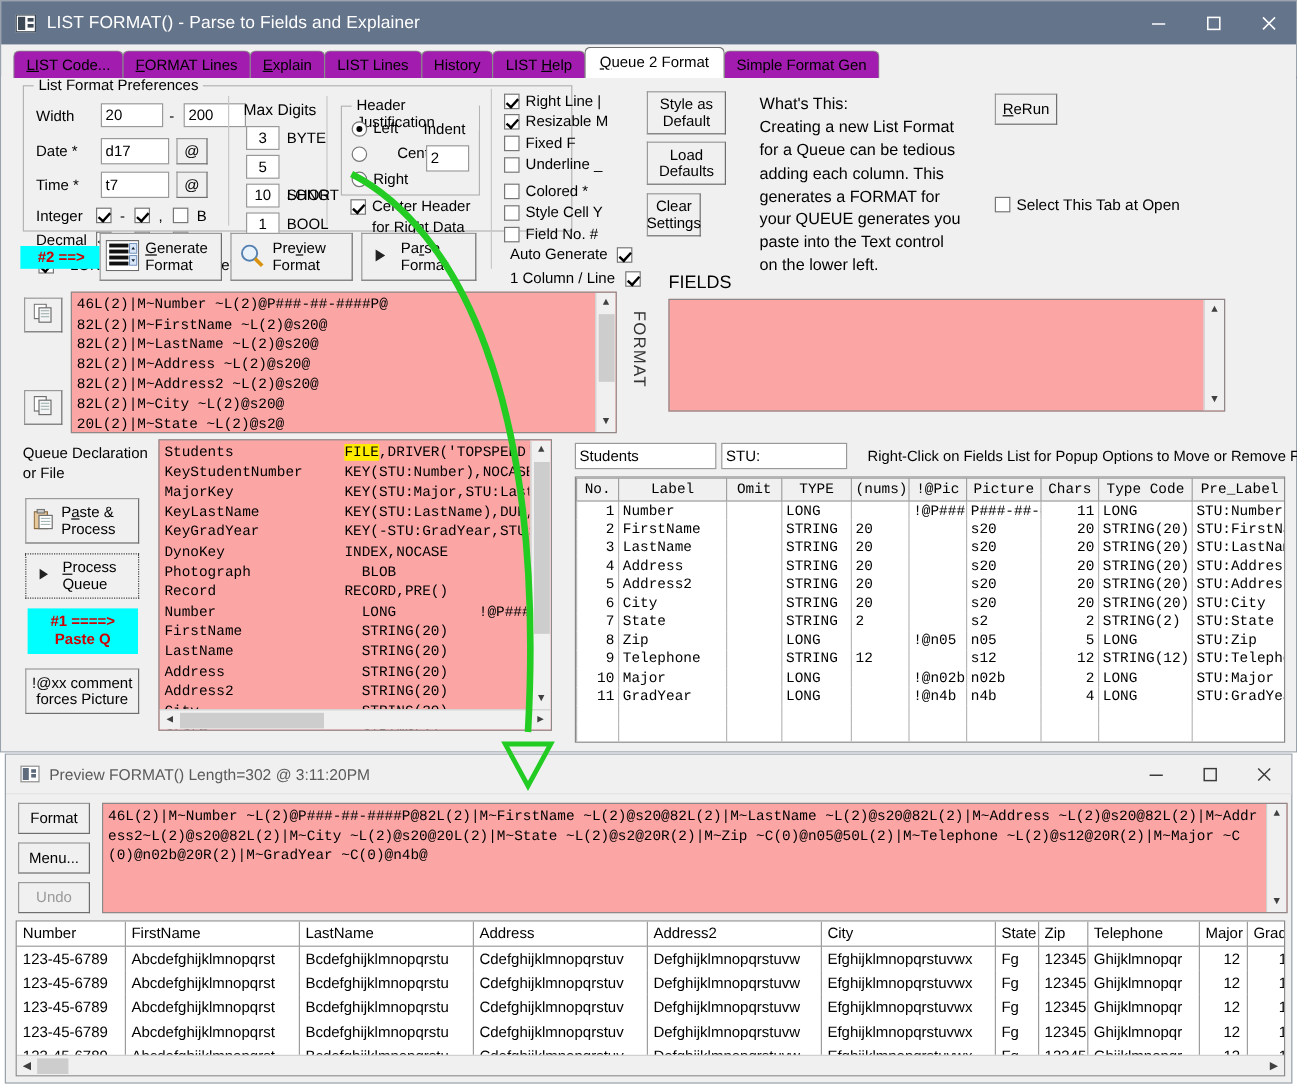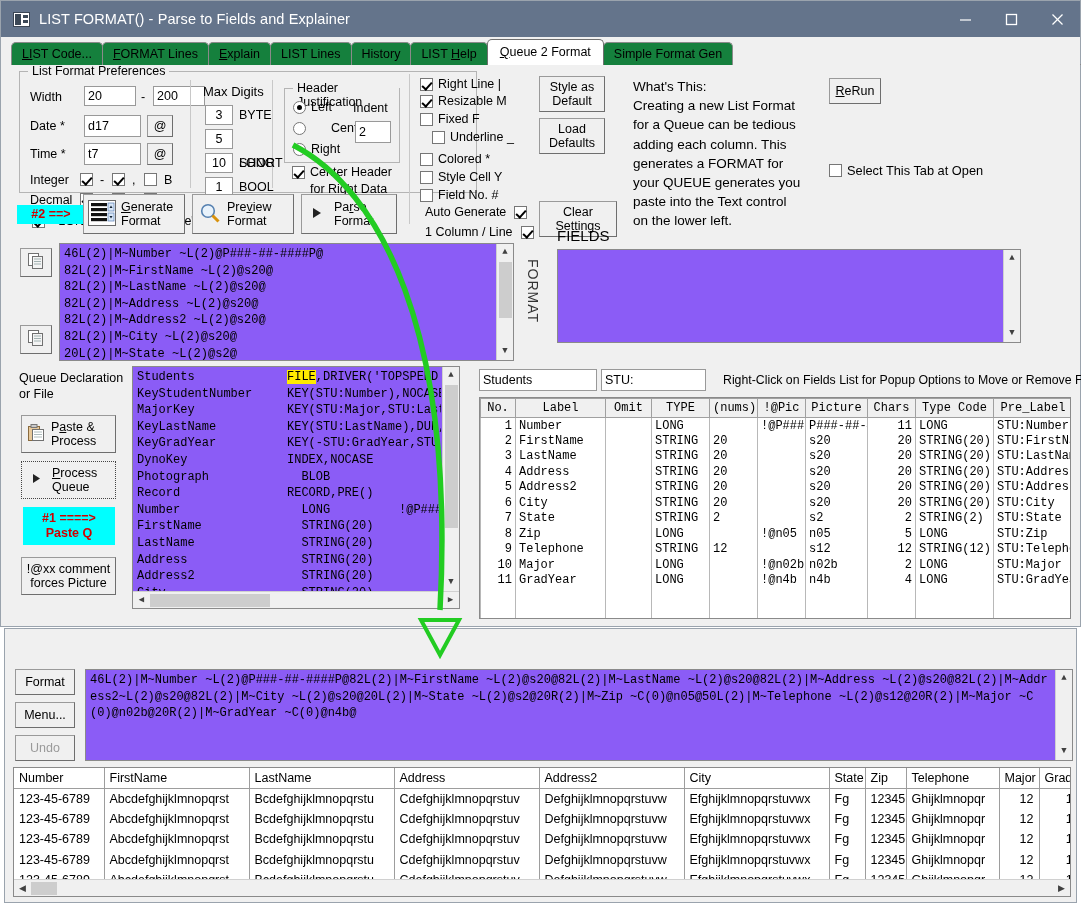--- a/index.html
+++ b/index.html
@@ -46,21 +46,21 @@
   }
   .win-btn svg { display: block; }
 
   
   .tabstrip {
     position: relative; height: 26px; margin: 2px 0 0 10px;
     display: flex; align-items: flex-end;
   }
   .tab {
     height: 23px; padding: 0 10px; line-height: 22px;
-    background: #15803d; border: 1px solid #8a8a8a;
+    background: #a21caf; border: 1px solid #8a8a8a;
     border-bottom: none; border-radius: 5px 5px 0 0;
     font-size: 12.5px; margin-right: -1px; white-space: nowrap;
     position: relative; z-index: 1;
   }
   .tab.active {
     background: #ffffff; height: 26px; line-height: 25px;
     border-color: #6f6f6f; z-index: 5; font-size: 12.5px;
     padding: 0 12px;
   }
   .tab u { text-decoration: underline; }
@@ -115,21 +115,21 @@
     width: 13px; height: 13px; border: 1px solid #767676; background: #fff;
     border-radius: 50%; margin-right: 5px; flex: none; position: relative;
   }
   .rdbox.on::after {
     content: ""; position: absolute; left: 3px; top: 3px; width: 5px; height: 5px;
     border-radius: 50%; background: #000;
   }
 
   
   .ta {
-    position: absolute; background: #8b5cf6; border: 1px solid #8a8a8a;
+    position: absolute; background: #fca5a5; border: 1px solid #8a8a8a;
     font-family: "Liberation Mono", monospace; font-size: 12px;
     line-height: 16.6px; color: #000; overflow: hidden;
     white-space: pre; padding: 2px 3px;
   }
   .ta-sb {
     position: absolute; right: 0; top: 0; width: 17px; bottom: 0;
     background: #f0f0f0; border-left: 1px solid #d0d0d0;
     display: flex; flex-direction: column; align-items: center;
   }
   .sb-arrow { width: 17px; height: 17px; display:flex; align-items:center; justify-content:center; font-size: 9px; color:#404040; }
@@ -346,21 +346,21 @@
           <span>Right Line |</span>
         </div>
         <div class="cb" style="left:400px; top:22px;text-align:center;">
           <span class="cbbox on"></span>
           <span>Resizable M</span>
         </div>
         <div class="cb" style="left:400px; top:40px;">
           <span class="cbbox"></span>
           <span>Fixed F</span>
         </div>
-        <div class="cb" style="left:412px; top:58px;">
+        <div class="cb" style="left:400px; top:58px;">
           <span class="cbbox"></span>
           <span>Underline _</span>
         </div>
         <div class="cb" style="left:400px; top:80px;">
           <span class="cbbox"></span>
           <span>Colored *</span>
         </div>
         <div class="cb" style="left:400px; top:98px;">
           <span class="cbbox"></span>
           <span>Style Cell Y</span>
@@ -372,21 +372,21 @@
       </div>
 
       <div class="btn" style="left:538px; top:13px; width:66px; height:36px; flex-direction:column;">
         <span>Style as</span>
         <span>Default</span>
       </div>
       <div class="btn" style="left:538px; top:55px; width:66px; height:36px; flex-direction:column;">
         <span>Load</span>
         <span>Defaults</span>
       </div>
-      <div class="btn" style="left:538px; top:98px; width:78px; height:36px; flex-direction:column;margin-top:40px;">
+      <div class="btn" style="left:538px; top:98px; width:45px; height:36px; flex-direction:column;">
         <span>Clear</span>
         <span>Settings</span>
       </div>
 
       <div style="position:absolute; left:632px; top:14px; width:200px; font-size:13.5px; line-height:19.2px;">
         <div>What's This:</div>
         <div>Creating a new List Format</div>
         <div>for a Queue can be tedious</div>
         <div>adding each column. This</div>
         <div>generates a FORMAT for</div>
@@ -758,20 +758,42 @@
                 <td>&nbsp;</td>
                 <td>&nbsp;</td>
               </tr>
             </tbody>
         </table>
       </div>
     </div>
   </div>
 
   <div class="prev-window">
+    <div class="prev-title">
+      <span class="prev-icon"></span>
+      <span>Preview FORMAT() Length=302 @  3:11:20PM</span>
+      <div class="prev-win-btns">
+        <div class="prev-win-btn">
+          <svg width="13" height="13" viewBox="0 0 13 13">
+              <line x1="1" y1="7" x2="12" y2="7" stroke="#3a3a3a" stroke-width="1.2"></line>
+            </svg>
+        </div>
+        <div class="prev-win-btn">
+          <svg width="13" height="13" viewBox="0 0 13 13">
+              <rect x="1.5" y="1.5" width="10" height="10" fill="none" stroke="#3a3a3a" stroke-width="1.2"></rect>
+            </svg>
+        </div>
+        <div class="prev-win-btn">
+          <svg width="13" height="13" viewBox="0 0 13 13">
+              <line x1="1.5" y1="1.5" x2="11.5" y2="11.5" stroke="#3a3a3a" stroke-width="1.2"></line>
+              <line x1="11.5" y1="1.5" x2="1.5" y2="11.5" stroke="#3a3a3a" stroke-width="1.2"></line>
+            </svg>
+        </div>
+      </div>
+    </div>
 
     <div class="btn" style="left:10px; top:40px; width:60px; height:26px;">Format</div>
     <div class="btn" style="left:10px; top:73px; width:60px; height:26px;">Menu...</div>
     <div class="btn" style="left:10px; top:106px; width:60px; height:26px; color:#9a9a9a;">Undo</div>
 
     <div class="ta" style="left:80px; top:40px; width:988px; height:92px;">
       <div style="position:absolute;left:4px;top:2px;right:20px;white-space:pre-wrap;word-break:break-all;line-height:16.6px;font-size:12px;"><span>46L(2)|M~Number ~L(2)@P###-##-####P@82L(2)|M~FirstName ~L(2)@s20@82L(2)|M~LastName ~L(2)@s20@82L(2)|M~Address ~L(2)@s20@82L(2)|M~Address2</span><span>~L(2)@s20@82L(2)|M~City ~L(2)@s20@20L(2)|M~State ~L(2)@s2@20R(2)|M~Zip ~C(0)@n05@50L(2)|M~Telephone ~L(2)@s12@20R(2)|M~Major ~C</span><span>(0)@n02b@20R(2)|M~GradYear ~C(0)@n4b@</span></div>
       <div class="ta-sb">
         <div class="sb-arrow">▲</div>
         <div style="flex:1"></div>

